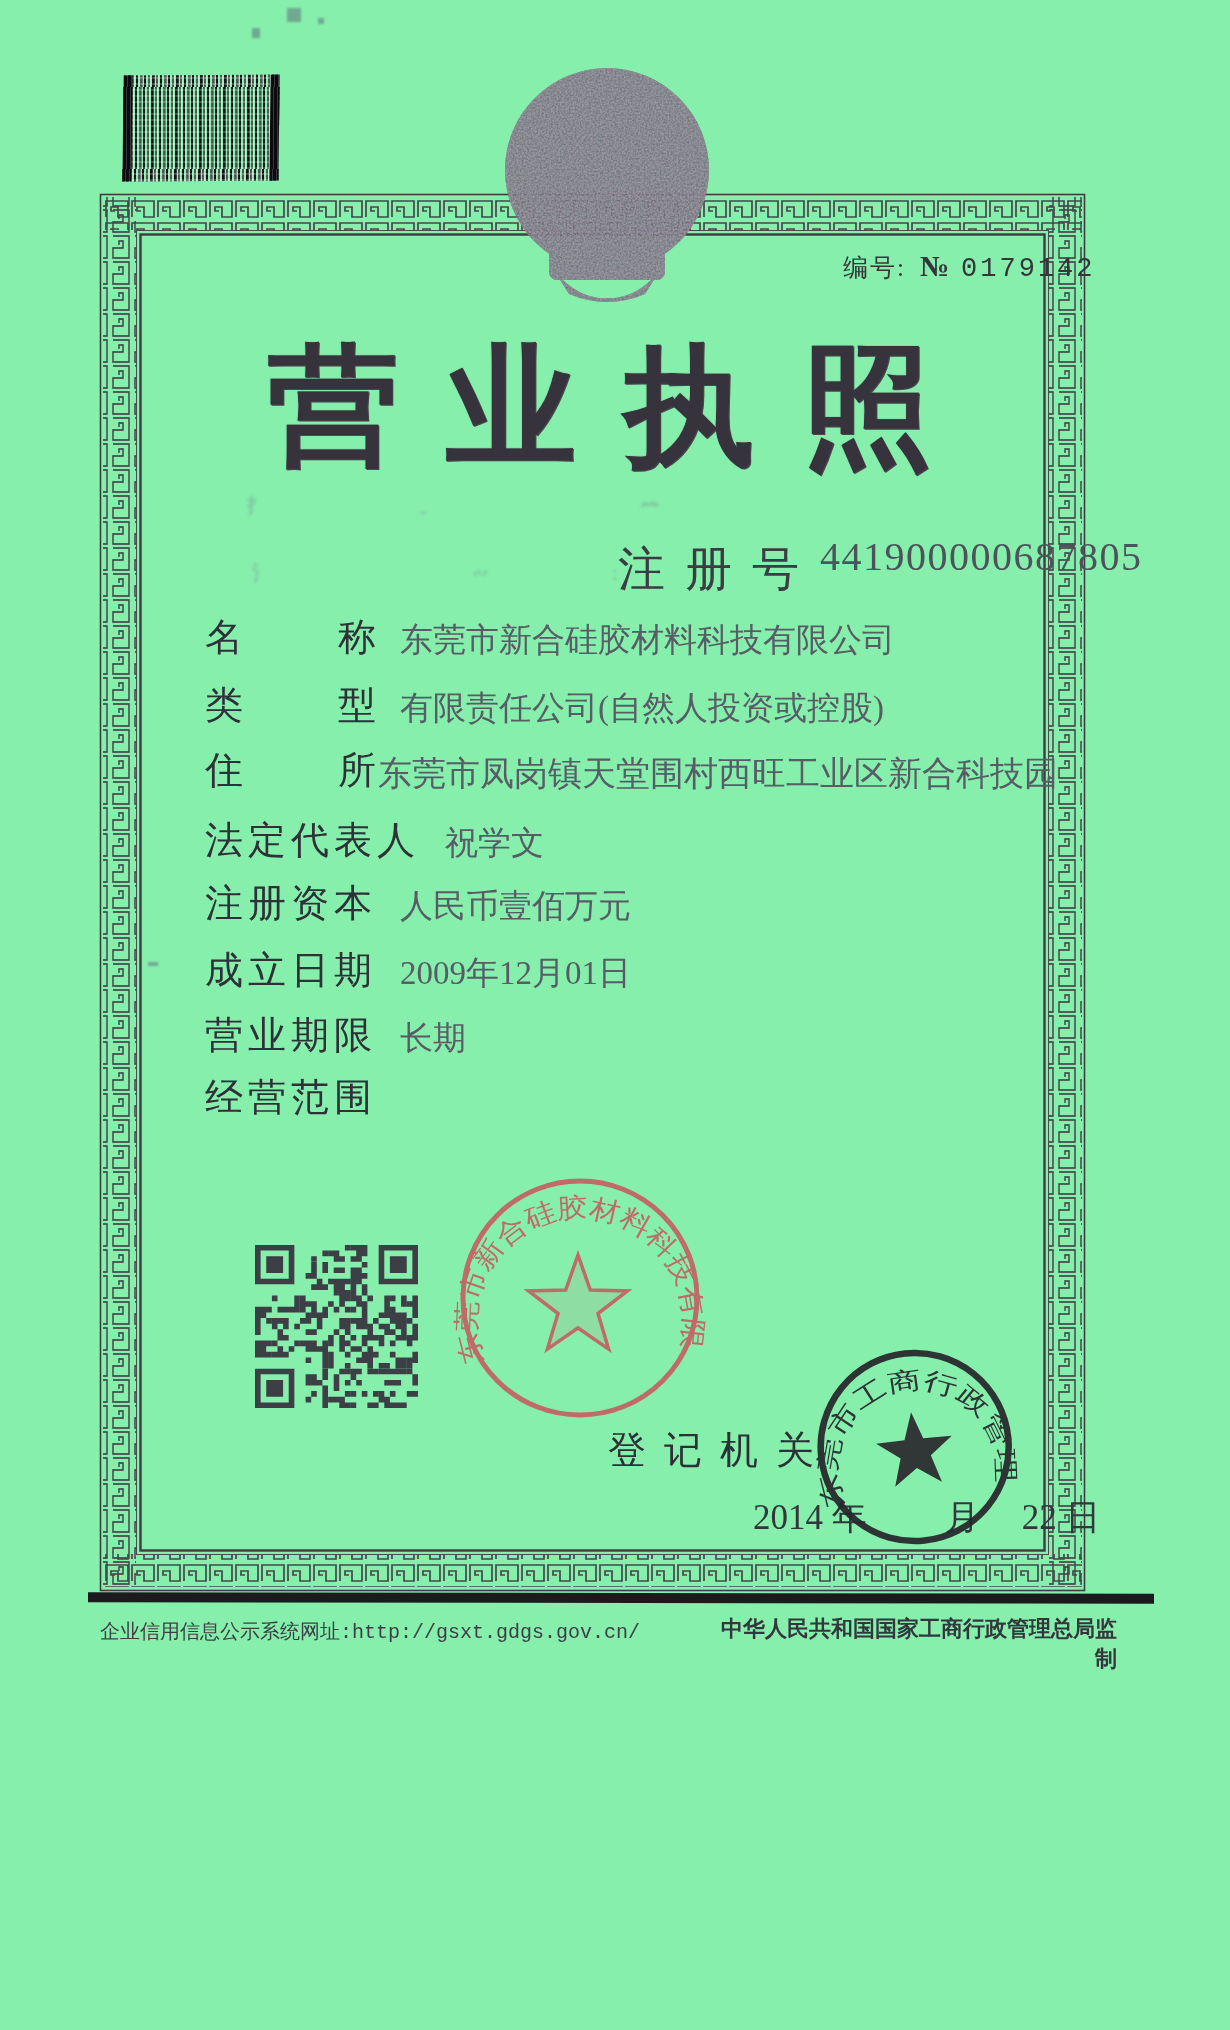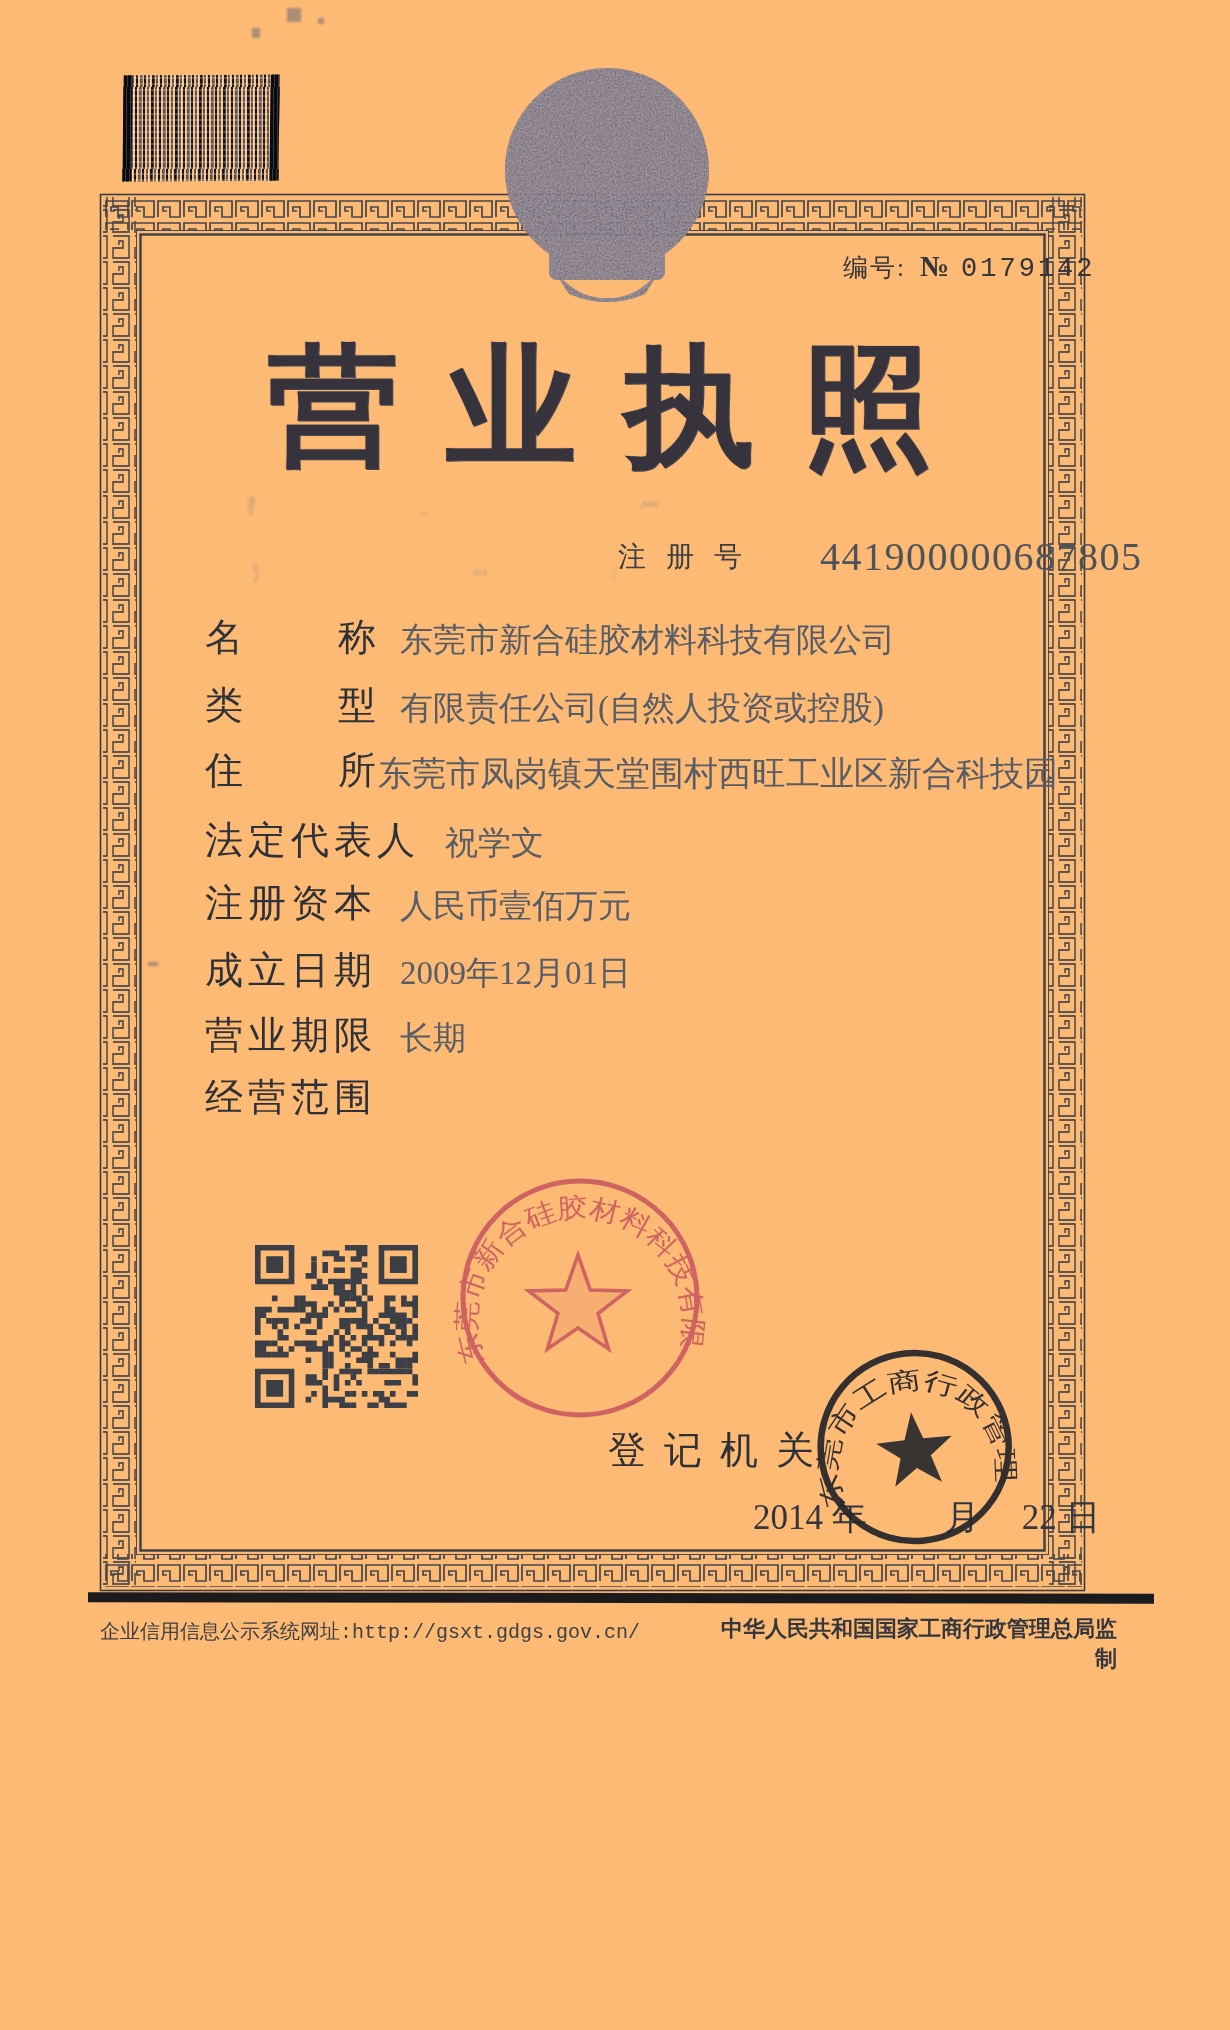--- a/index.html
+++ b/index.html
@@ -1,16 +1,16 @@
 <!DOCTYPE html>
 <html><head>
 <meta charset="utf-8">
 <style>
   html,body{margin:0;padding:0;background:#fbfbf9;}
-  .page{position:relative;width:1230px;height:2030px;background:#fdba74;overflow:hidden;
+  .page{position:relative;width:1230px;height:2030px;background:#86efac;overflow:hidden;
         font-family:"Liberation Serif","DejaVu Serif",serif;color:#2c2e33;}
   .abs{position:absolute;}
 
   
   .barcode{left:123px;top:75px;width:156px;height:106px;transform:skewX(-1deg) rotate(-.3deg);
     background:
       repeating-linear-gradient(90deg,rgba(255,255,255,.28) 0 3px,rgba(255,255,255,0) 3px 8px),
       repeating-linear-gradient(0deg,rgba(250,250,250,.22) 0 2px,rgba(0,0,0,0) 2px 6px),
       repeating-linear-gradient(90deg,#17171c 0 2px,rgba(0,0,0,0) 2px 4px),
       repeating-linear-gradient(90deg,rgba(25,25,30,.75) 0 1px,rgba(0,0,0,0) 1px 6px);
@@ -23,21 +23,21 @@
   .serial{left:843px;top:250px;font-size:25px;color:#35353b;letter-spacing:2px;white-space:nowrap;}
   .serial .mark{font-weight:bold;font-size:29px;margin:0 10px 0 14px;font-family:"Liberation Serif",serif;}
   .serial .num{font-size:27px;letter-spacing:3px;font-family:"Liberation Mono","DejaVu Sans Mono",monospace;}
 
   
   .doc-title{left:268px;top:336px;font-size:130px;line-height:1.1;font-weight:900;
     letter-spacing:48px;color:#37333c;white-space:nowrap;
     text-shadow:0 0 1px #55505a,1px 1px 0 #4a4650;}
 
   
-  .reg-label{left:618px;top:538px;font-size:28px;letter-spacing:20px;color:#3a3d44;white-space:nowrap;}
+  .reg-label{left:618px;top:538px;font-size:47px;letter-spacing:20px;color:#3a3d44;white-space:nowrap;}
   .reg-value{left:820px;top:533px;font-size:40px;letter-spacing:1.5px;color:#4d525b;white-space:nowrap;}
 
   
   .flabel{left:205px;font-size:38px;color:#2e3138;white-space:nowrap;}
   .ls95{letter-spacing:95px;} .ls4{letter-spacing:5px;}
   .fvalue{left:400px;font-size:33px;color:#575c66;white-space:nowrap;}
   .fvalue.v5{left:445px;}
   .r1{top:612px;} .r1v{top:618px;}
   .r2{top:680px;} .r2v{top:686px;}
   .r3{top:745px;} .r3v{top:751px;}

